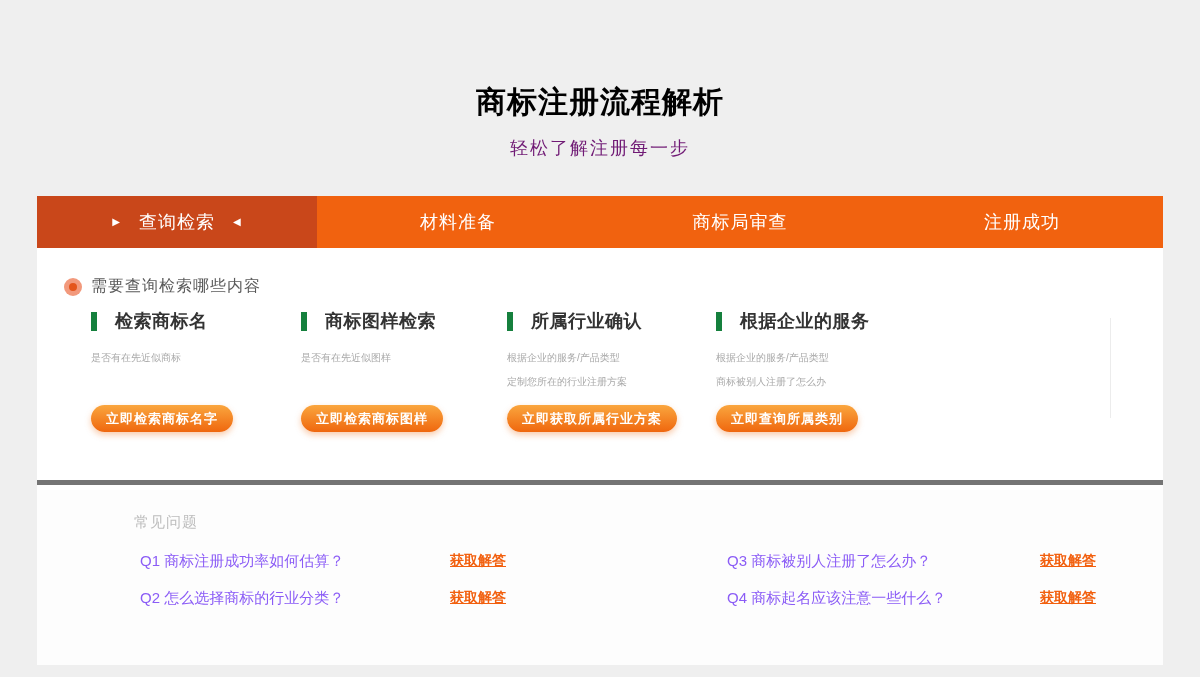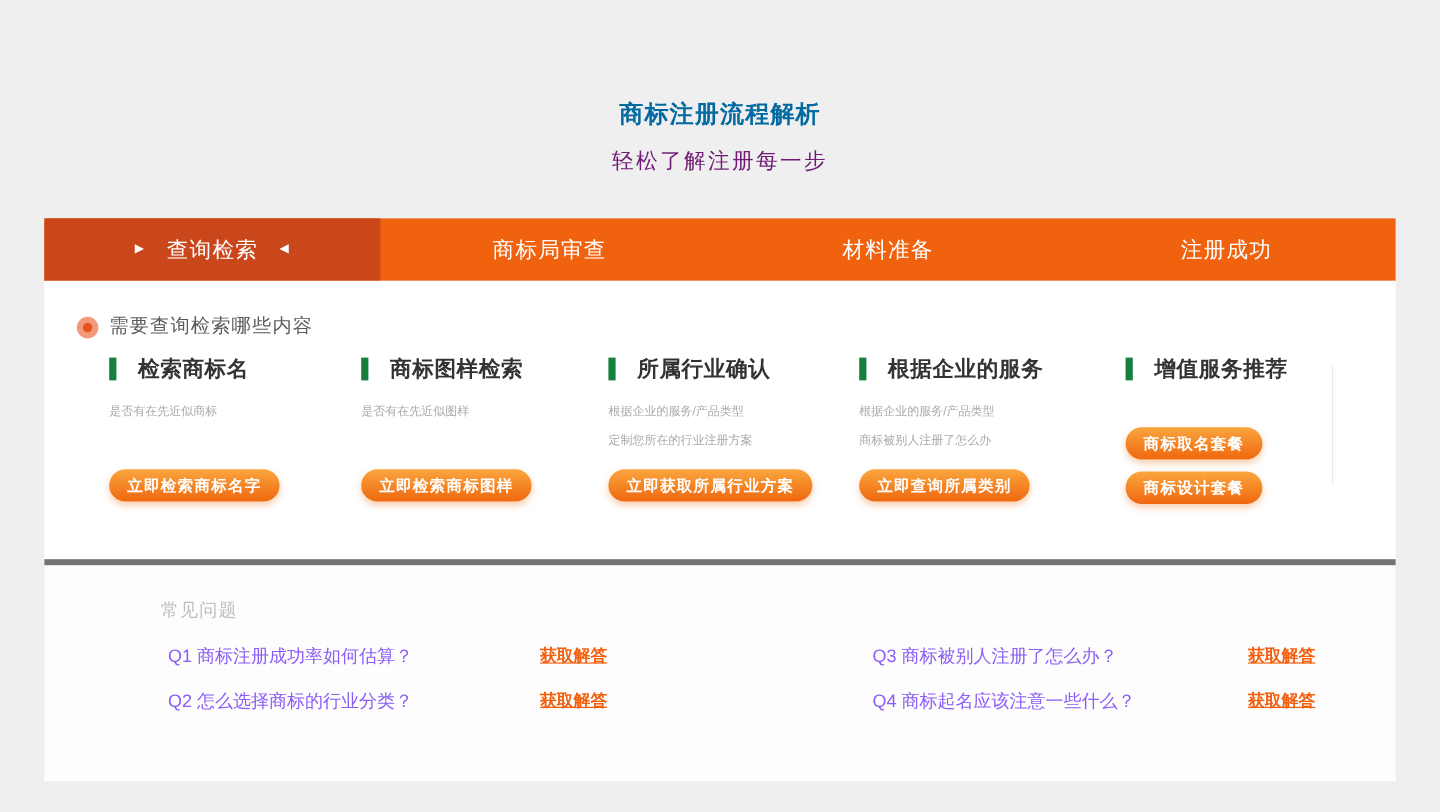--- a/index.html
+++ b/index.html
@@ -3,21 +3,21 @@
 <meta charset="utf-8">
 <style>
   * { box-sizing: border-box; margin: 0; padding: 0; }
   html, body { width: 1200px; height: 677px; overflow: hidden; }
   body {
     background: #efefef;
     font-family: "Liberation Sans", "DejaVu Sans", sans-serif;
   }
   .hero { text-align: center; padding-top: 82px; }
   .hero h1 {
-    font-size: 20px; font-weight: bold; color: #0369a1; letter-spacing: 1px;
+    font-size: 30px; font-weight: bold; color: #000000; letter-spacing: 1px;
   }
   .hero p { margin-top: 13px; font-size: 18px; color: #701a75; letter-spacing: 2px; }
 
   .card { width: 1126px; margin: 36px auto 0; }
 
   
   .tabbar { display: flex; height: 52px; }
   .tab {
     flex: 1; display: flex; align-items: center; justify-content: center;
     color: #fff; font-size: 18px; cursor: pointer; letter-spacing: 1px;
@@ -76,24 +76,24 @@
 
 <div class="card">
 
   <div class="tabbar" style="background:#f1620f;">
     <div class="tab active" style="flex:0 0 280px; background:#c9471a;">
       <span class="arr">▶</span>
       <span>查询检索</span>
       <span class="arr">◀</span>
     </div>
     <div class="tab">
-      <span>商标局审查</span>
+      <span>材料准备</span>
     </div>
     <div class="tab">
-      <span>材料准备</span>
+      <span>商标局审查</span>
     </div>
     <div class="tab">
       <span>注册成功</span>
     </div>
   </div>
 
   <div class="content">
     <div class="section-head">
       <span class="dot" style="background:#f2997c;">
         <span class="dot-inner" style="background:#e4551c;"></span>
@@ -138,25 +138,20 @@
         <h3>根据企业的服务</h3>
         <p class="desc">
           <span>根据企业的服务/产品类型</span>
           <span>商标被别人注册了怎么办</span>
         </p>
         <div class="btn-row">
           <a class="pill" style="background:linear-gradient(180deg,#faa63e,#ef670e);">立即查询所属类别</a>
         </div>
       </div>
 
-      <div class="col col-4">
-        <h3>增值服务推荐</h3>
-        <a class="pill v1" style="background:linear-gradient(180deg,#faa63e,#ef670e);">商标取名套餐</a>
-        <a class="pill v2" style="background:linear-gradient(180deg,#faa63e,#ef670e);">商标设计套餐</a>
-      </div>
 
     </div>
 
     <div class="vdivider"></div>
   </div>
 
   <div class="faq">
     <div class="faq-head">常见问题</div>
     <div class="faq-grid">
       <div class="faq-col">

